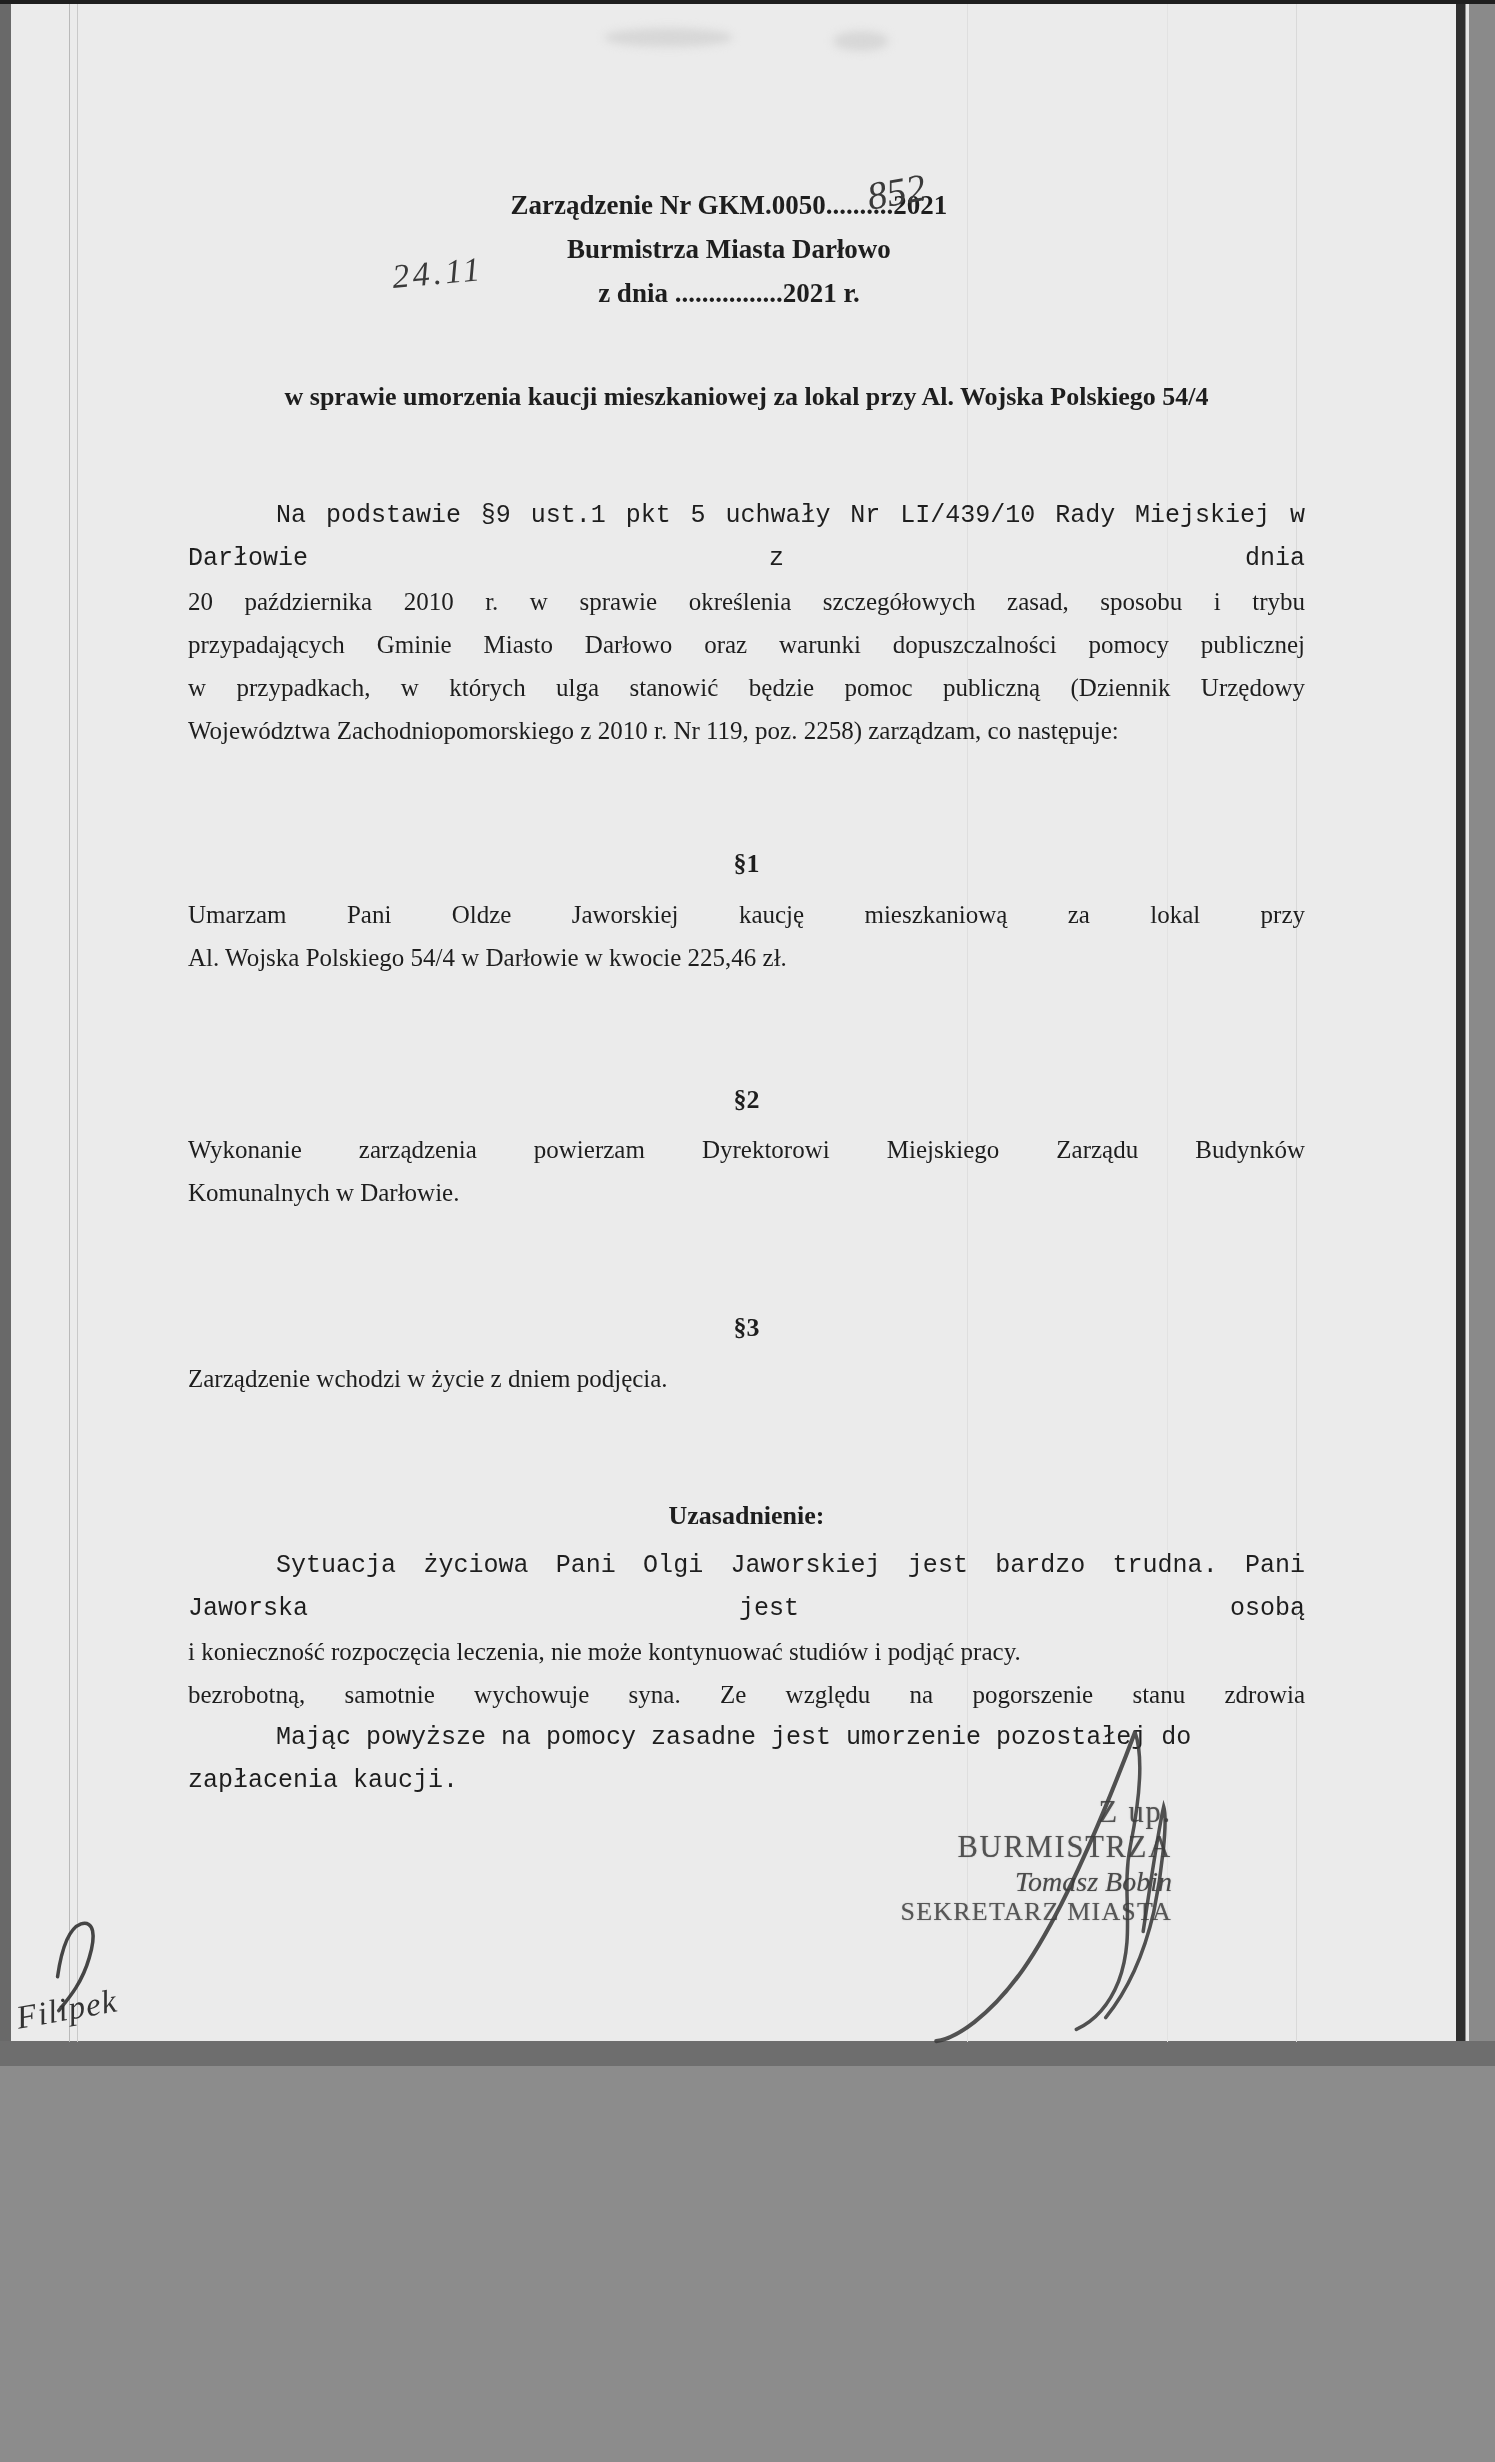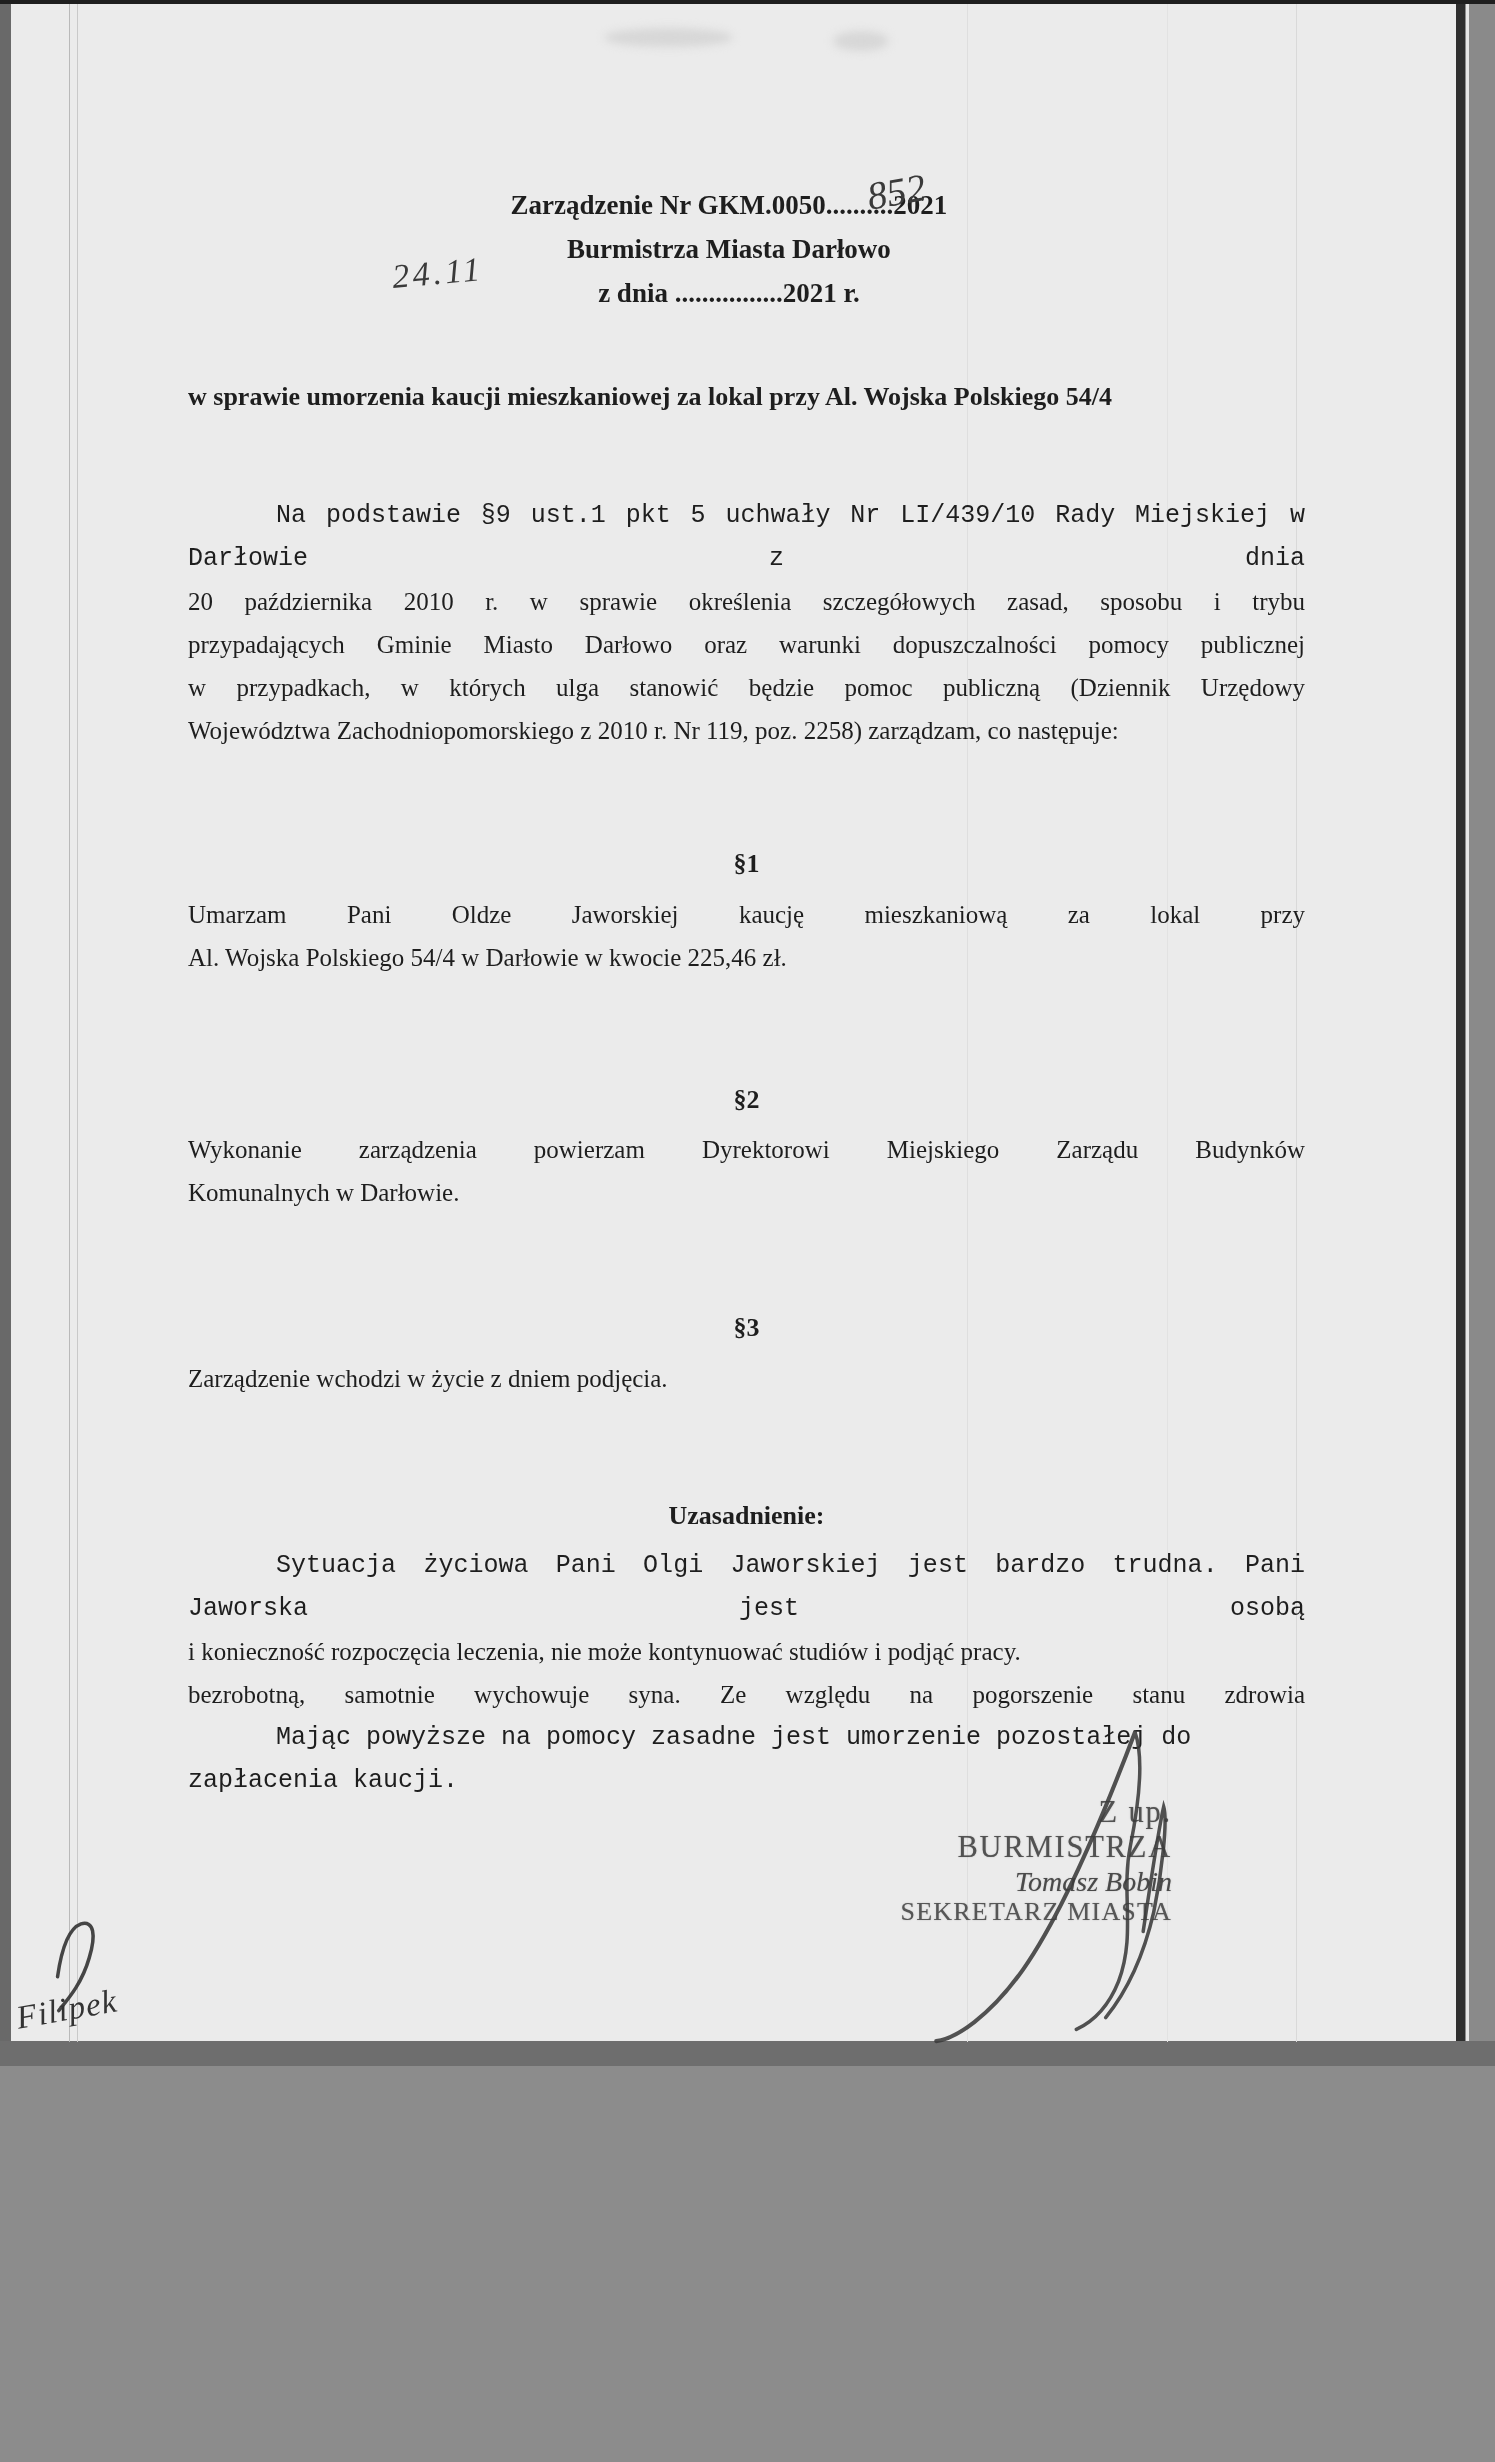--- a/index.html
+++ b/index.html
@@ -19,21 +19,21 @@
   .vl2{left:77px;width:1.2px;background:#c9c9c9;}
   .vl3{left:967px;width:1.2px;background:#dedede;}
   .vl4{left:1167px;width:1.2px;background:#e2e2e2;}
   .vl5{left:1296px;width:1.2px;background:#d9d9d9;}
   .smudge{position:absolute;background:#d7d7d7;border-radius:50%;filter:blur(4.1px);}
   .sm1{left:604px;top:28px;width:129px;height:19px;}
   .sm2{left:833px;top:30.5px;width:56px;height:20px;}
   
   .col{position:absolute;left:188px;width:1117px;}
   .title-block{top:183px;text-align:center;font-weight:bold;font-size:27px;line-height:44px;transform:translateX(-17.6px);}
-  .subject{top:382px;font-weight:bold;font-size:26px;}
+  .subject{top:382px;text-align:center;font-weight:bold;font-size:26px;}
   .body-line{font-size:25px;line-height:43px;white-space:normal;}
   .just{text-align:justify;text-align-last:justify;}
   .plain{text-align:left;}
   .indent{text-indent:88px;font-family:Liberation Mono, monospace;}
   .block-preamble{top:494px;}
   .sec-head{text-align:center;font-weight:bold;font-size:26px;}
   .sh1{top:849px;} .sb1{top:893px;}
   .sh2{top:1085px;} .sb2{top:1128px;}
   .sh3{top:1313px;} .sb3{top:1357px;}
   .uz-head{top:1501px;text-align:center;font-weight:bold;font-size:26px;}

